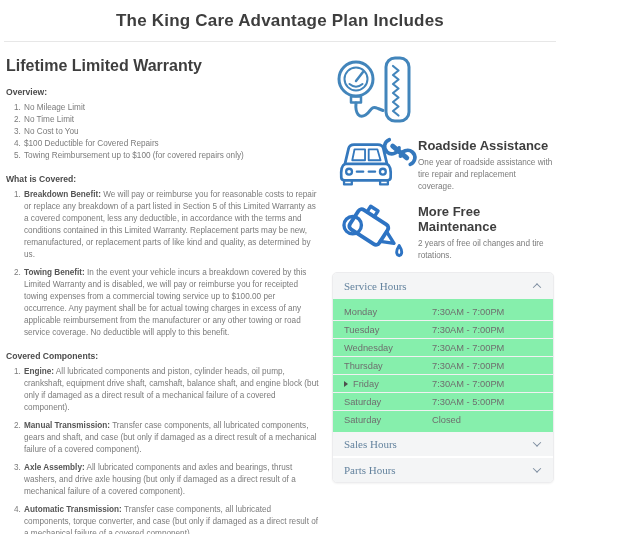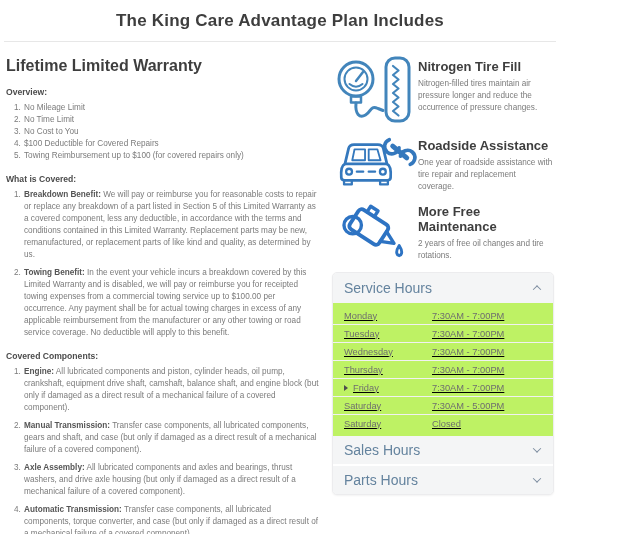--- a/index.html
+++ b/index.html
@@ -27,27 +27,27 @@
 
   
   .feature { display:flex; align-items:flex-start; margin-bottom:7px; }
   .ficon { flex:none; width:86px; display:flex; justify-content:flex-start; padding-left:2px; }
   .ftext h3 { font-size:13px; font-weight:700; color:#3e3e3e; margin:4px 0 4px; }
   .ftext p { font-size:8.2px; line-height:12px; color:#7b7b7b; max-width:220px; }
 
   
   .hours-panel { margin-top:10px; border:1px solid #ececee; border-radius:5px; overflow:hidden; background:#fff; box-shadow:0 1px 2px rgba(0,0,0,.05); }
   .acc-header { background:#f4f5f6; padding:7px 11px; display:flex; justify-content:space-between; align-items:center; cursor:pointer; }
-  .acc-header .acc-label { font-size:14px; color:#64839e; }
+  .acc-header .acc-label { font-size:11px; color:#64839e;font-family:Liberation Serif, serif; }
   .acc-header + .acc-header { border-top:2px solid #ffffff; }
   .acc-header.small { padding:6px 11px; }
   .chev { width:6px; height:6px; border-right:1.6px solid #7d8da0; border-bottom:1.6px solid #7d8da0; display:inline-block; margin-right:2px; }
   .chev.up { transform:rotate(-135deg) translate(-1px,-1px); }
   .chev.down { transform:rotate(45deg) translate(-1px,-1px); }
-  .hours-table { background:#bef264; padding:4px 0;text-decoration:underline; }
+  .hours-table { background:#86efac; padding:4px 0; }
   .hrow { display:flex; align-items:center; padding:3.5px 11px; font-size:9.3px; color:#6e6e6e; border-bottom:1px solid #f1f1f2; }
   .hrow:last-child { border-bottom:none; }
   .hrow .day { width:calc(50% - 11px); display:flex; align-items:center; }
   .hrow .time { flex:1; }
   .today-tri { width:0; height:0; border-left:4px solid #4d4d4d; border-top:3px solid transparent; border-bottom:3px solid transparent; display:inline-block; margin-right:5px; }
 </style>
 </head>
 <body>
 
 <div class="page">
@@ -94,24 +94,20 @@
               <circle cx="22" cy="24" r="17"></circle>
               <circle cx="22" cy="24" r="11.5" stroke-width="2"></circle>
               <line x1="22" y1="26" x2="29" y2="17" stroke-width="2.5"></line>
               <path d="M15.5,29 Q22,34.5 28.5,29" stroke-width="2"></path>
               <path d="M17,41.5 h10 v6 h-10 z" stroke-width="2.5"></path>
               <path d="M22,48 C21,59 25.5,63.5 31.5,60 C37.5,56.5 36,50 44,53.5 L49,55.5"></path>
               <rect x="52" y="3" width="23" height="63" rx="9"></rect>
               <path d="M59,11 l5.5,4.5 -5.5,4.5 5.5,4.5 -5.5,4.5 5.5,4.5 -5.5,4.5 5.5,4.5 -5.5,4.5 5.5,4.5 -5.5,4.5 5.5,4.5" stroke-width="2.2"></path>
             </g>
           </svg>
-        </div>
-        <div class="ftext">
-          <h3>Nitrogen Tire Fill</h3>
-          <p>Nitrogen-filled tires maintain air pressure longer and reduce the occurrence of pressure changes.</p>
         </div>
       </div>
 
       <div class="feature">
         <div class="ficon">
           <svg width="84" height="58" viewBox="0 0 92 60">
             <g fill="none" stroke="#3478bd" stroke-width="3" stroke-linecap="round" stroke-linejoin="round">
               <path d="M12,31 L16,14 Q17,10 22,10 L48,10 Q53,10 54,14 L58,31"></path>
               <path d="M20,27 L22.5,15 H34 V27 Z" stroke-width="2"></path>
               <path d="M38,27 V15 H47.5 L51,27 Z" stroke-width="2"></path>

